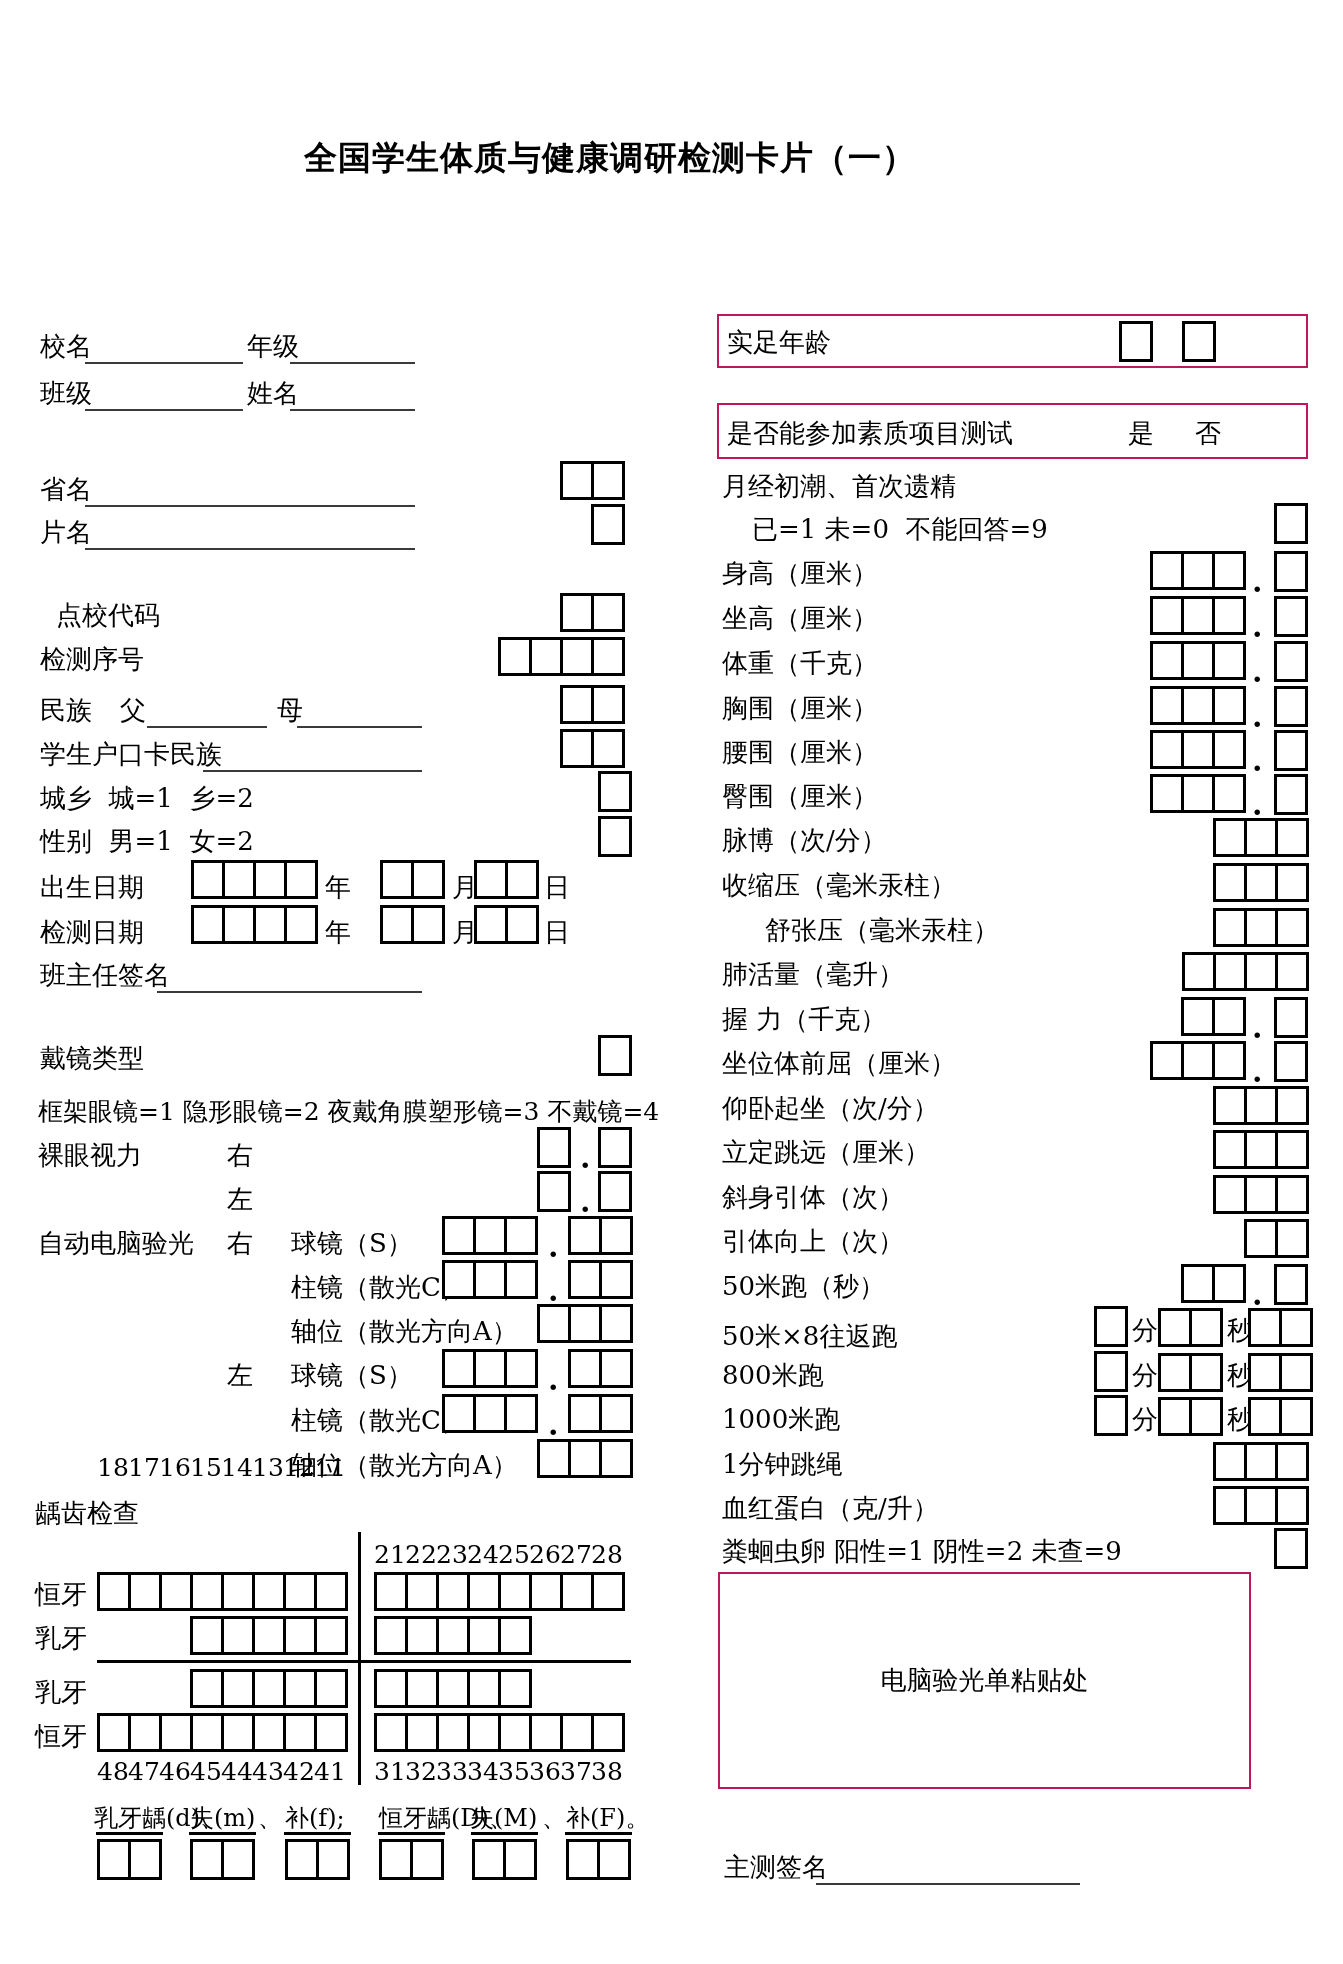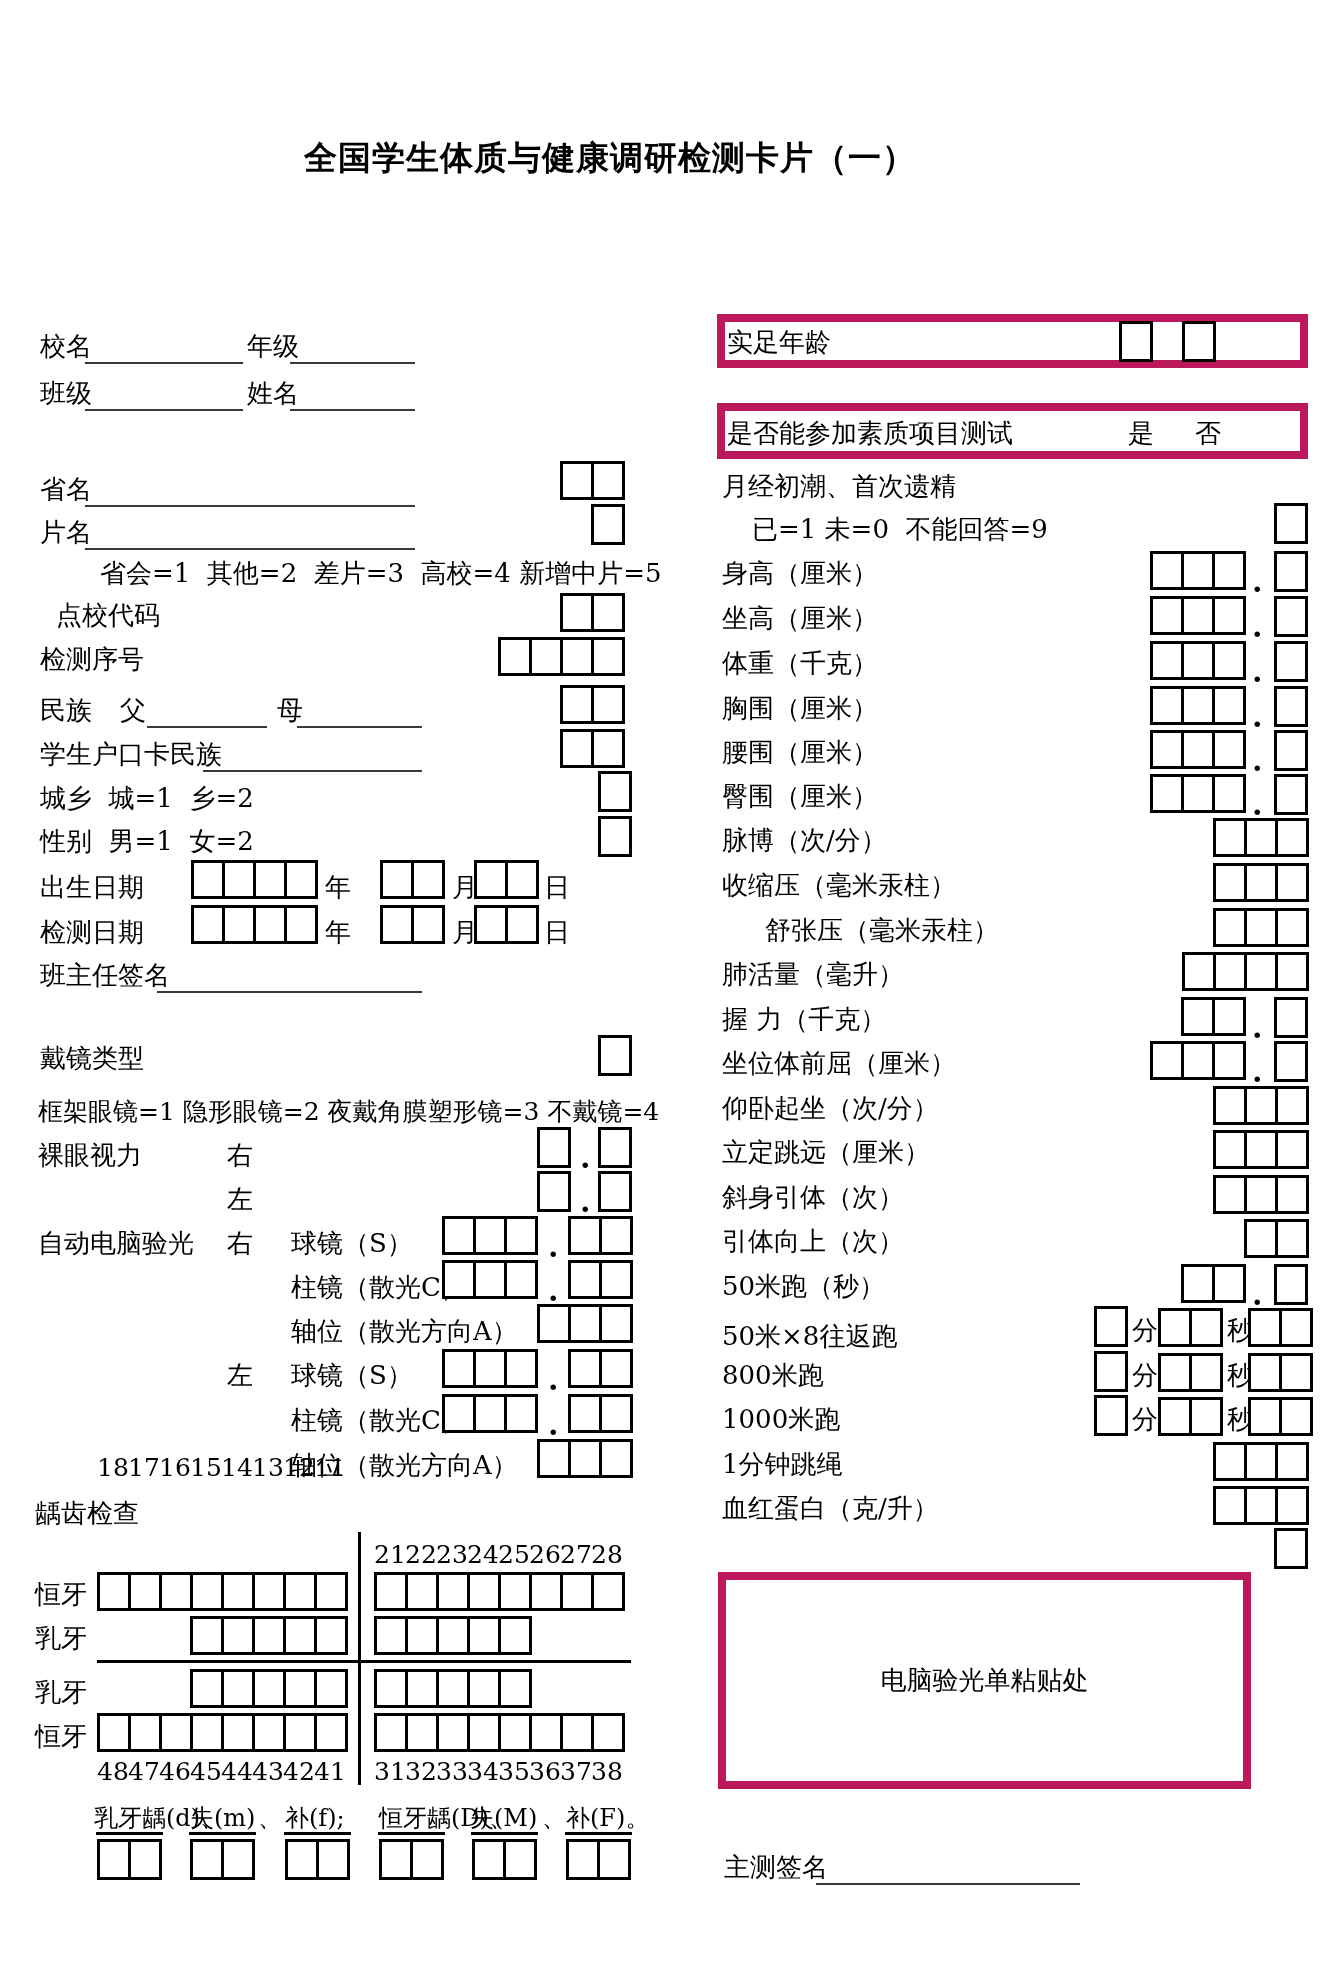--- a/index.html
+++ b/index.html
@@ -9,21 +9,21 @@
   .t{position:absolute;font-size:26px;line-height:1.25;white-space:pre;}
   .sm{font-size:24px;}
   .g{position:absolute;display:flex;}
   .bx{box-sizing:border-box;flex:none;width:34px;height:39px;border:3px solid #000;background:#fff;}
   .bx+.bx{margin-left:-3px;}
   .one .bx{height:41px;}
   .ul{position:absolute;border-bottom:2px solid #3a3a3a;height:32px;}
   .dec{position:absolute;font-size:30px;font-weight:700;line-height:1;}
   .nums{position:absolute;white-space:nowrap;}
   .num{display:inline-block;width:31px;text-align:center;font-size:25px;}
-  .obox{position:absolute;border:8px solid #be185d;box-sizing:border-box;background:#fff;}
+  .obox{position:absolute;border:2px solid #be185d;box-sizing:border-box;background:#fff;}
   .ln{position:absolute;background:#000;}
   .paste{display:flex;align-items:center;justify-content:center;font-size:26px;}
 </style>
 </head>
 <body>
 
 <div class="page">
 
   <div class="title" style="left:304px;top:136px">全国学生体质与健康调研检测卡片（一）</div>
 
@@ -43,21 +43,20 @@
       <span class="bx"></span>
       <span class="bx"></span>
     </div>
 
   <div class="t" style="left:40px;top:516px">片名</div>
   <div class="ul" style="left:85px;top:516px;width:330px"></div>
   <div class="g one" style="left:591px;top:504px">
       <span class="bx"></span>
     </div>
 
-  <div class="t" style="left:100px;top:557px">省会=1  其他=2  差片=3  高校=4 新增中片=5</div>
 
   <div class="t" style="left:56px;top:599px">点校代码</div>
   <div class="g" style="left:560px;top:593px">
       <span class="bx"></span>
       <span class="bx"></span>
     </div>
 
   <div class="t" style="left:40px;top:643px">检测序号</div>
   <div class="g" style="left:498px;top:637px">
       <span class="bx"></span>
@@ -577,20 +576,21 @@
       <span class="bx"></span>
     </div>
 
   <div class="t" style="left:722px;top:1492px">血红蛋白（克/升）</div>
   <div class="g" style="left:1213px;top:1486px">
       <span class="bx"></span>
       <span class="bx"></span>
       <span class="bx"></span>
     </div>
 
+  <div class="t" style="left:722px;top:1535px">粪蛔虫卵 阳性=1 阴性=2 未查=9</div>
   <div class="g one" style="left:1274px;top:1528px">
       <span class="bx"></span>
     </div>
 
   <div class="obox paste" style="left:718px;top:1572px;width:533px;height:217px">
     <span>电脑验光单粘贴处</span>
   </div>
 
   <div class="t" style="left:724px;top:1851px">主测签名</div>
   <div class="ul" style="left:816px;top:1851px;width:264px"></div>

